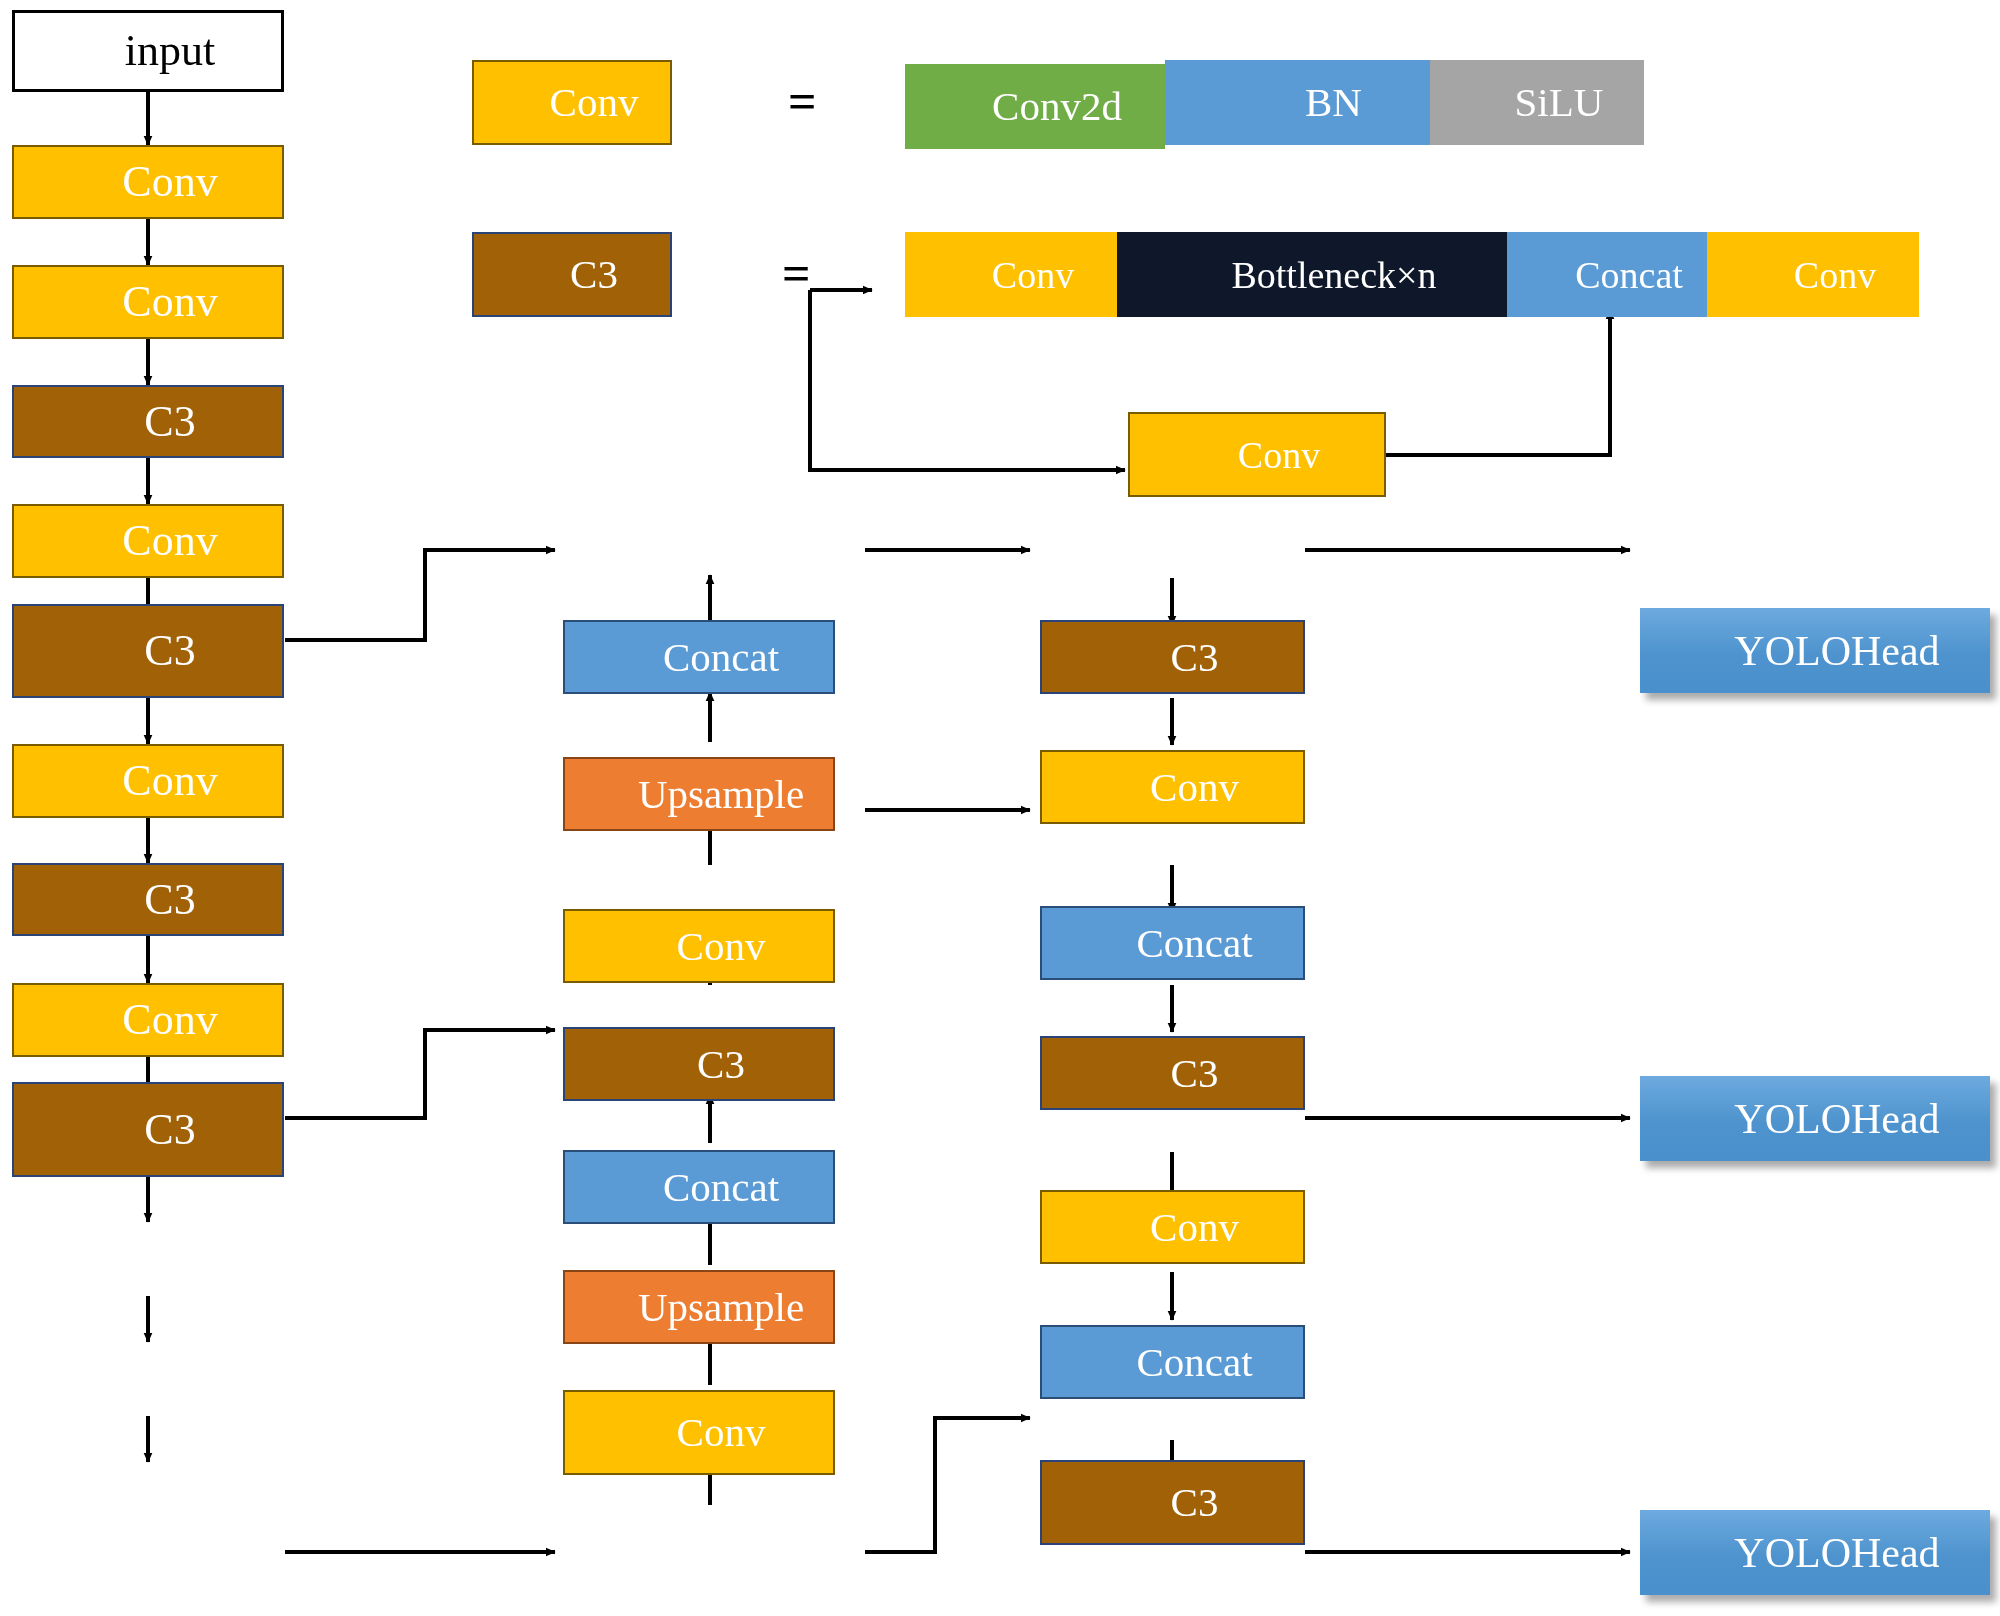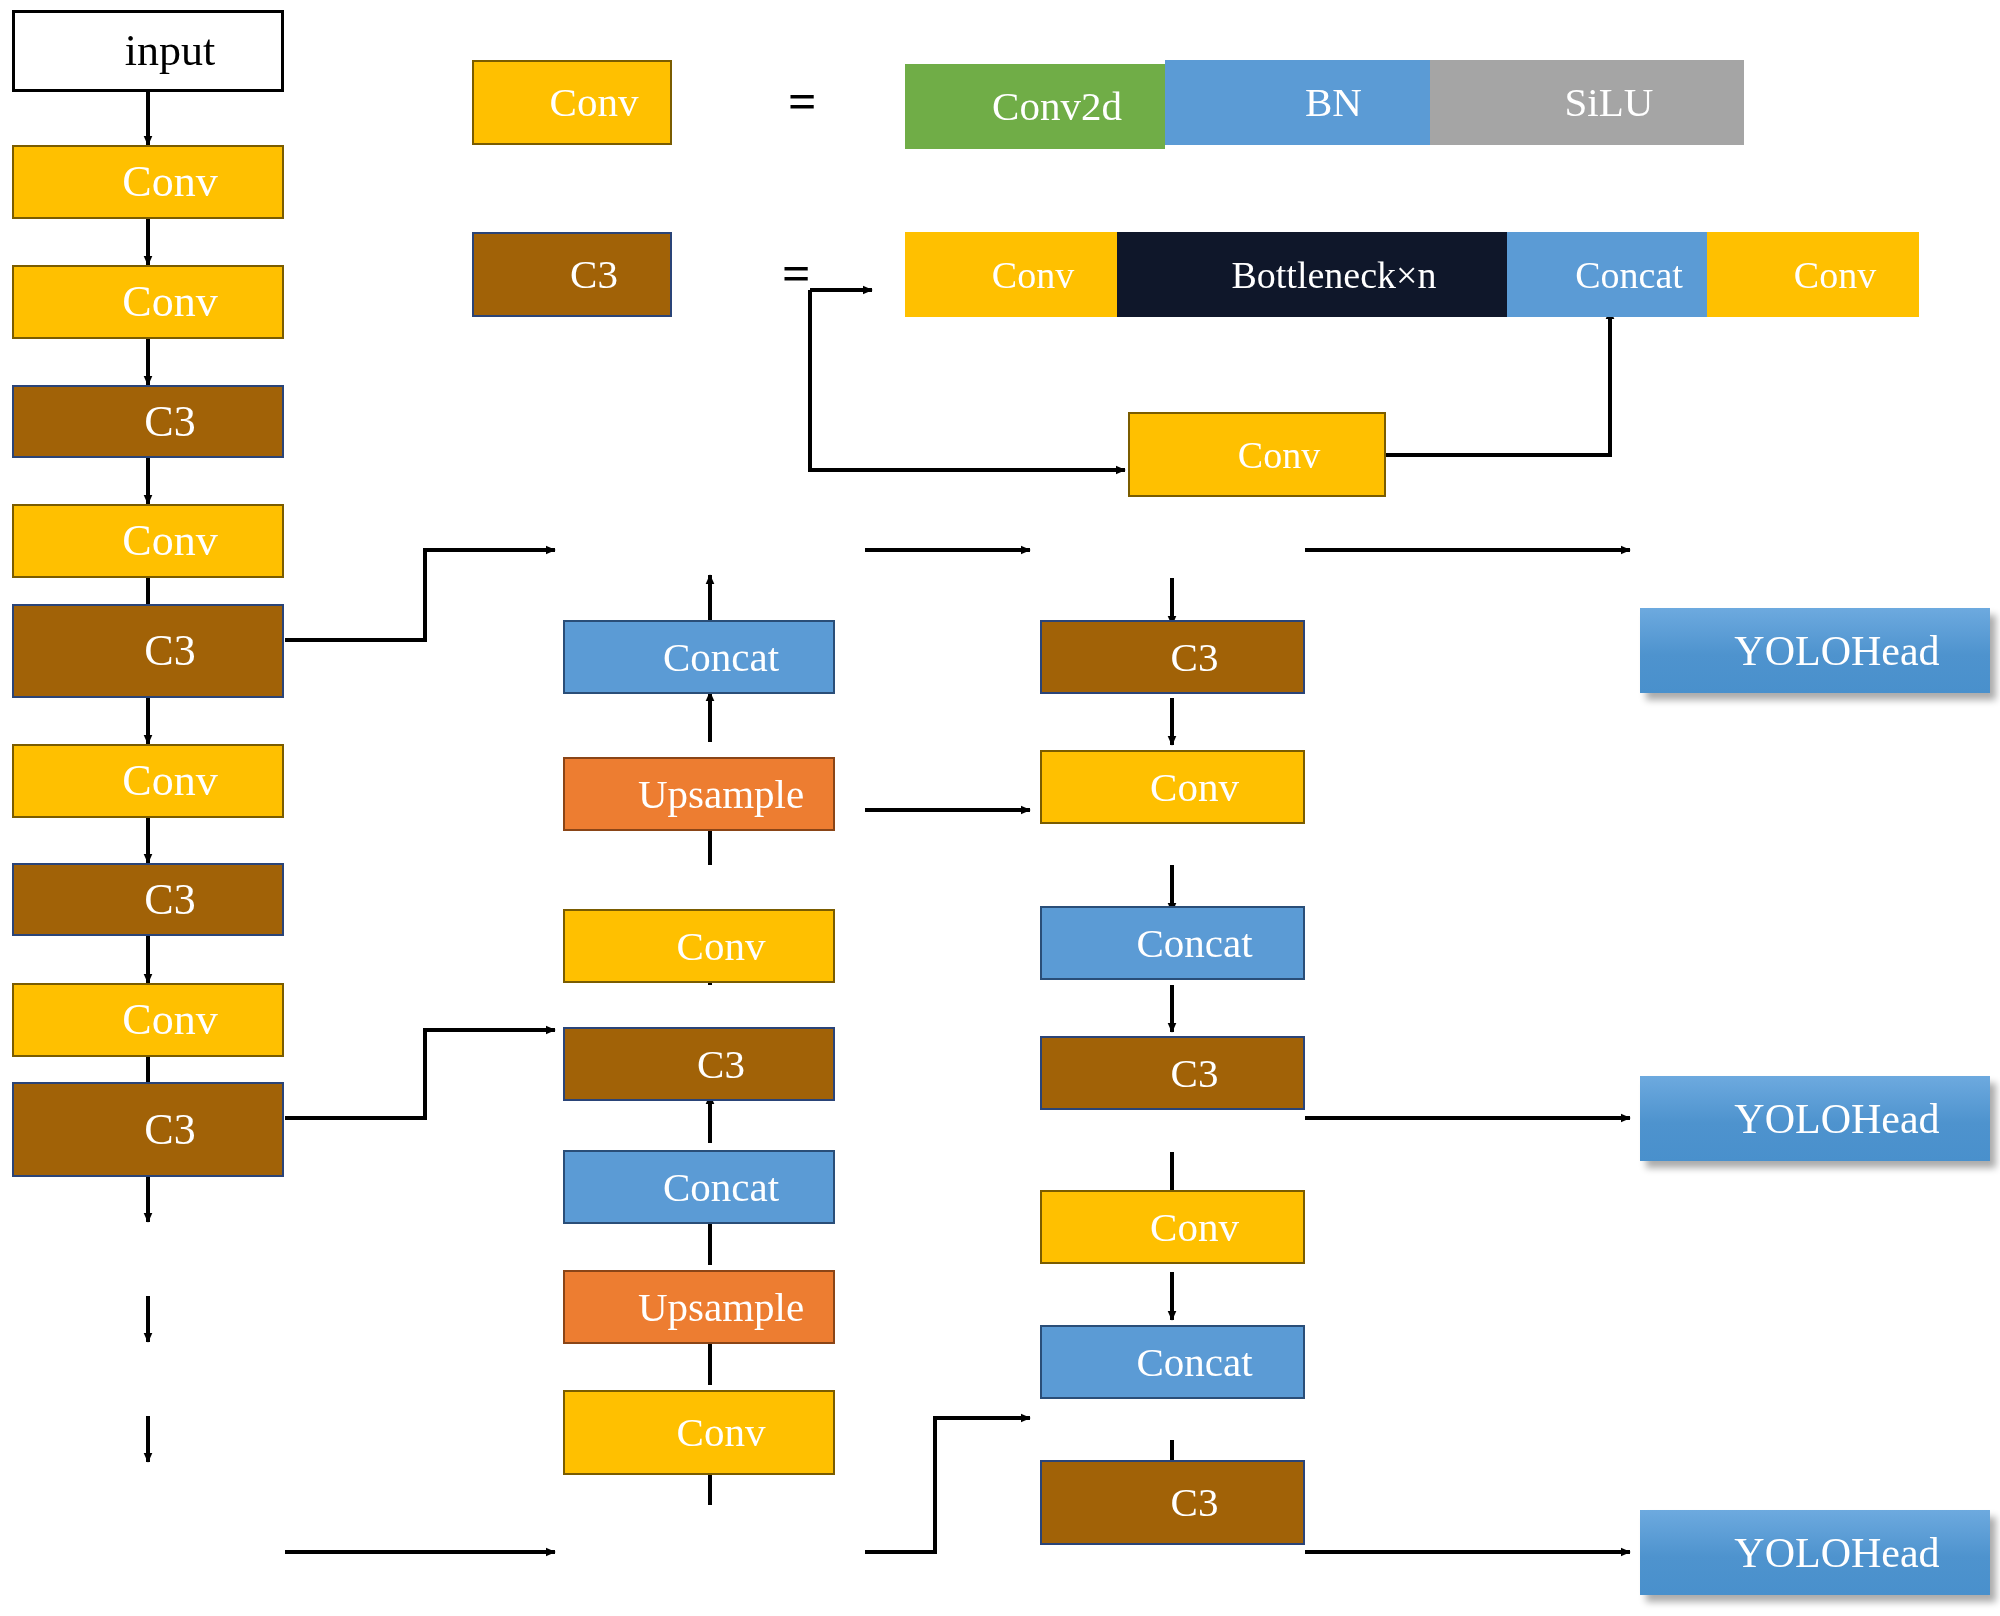--- a/index.html
+++ b/index.html
@@ -112,21 +112,21 @@
   <div class="node t-conv" style="left:472px;top:60px;width:200px;height:85px;font-size:41px;">
     <span>Conv</span>
   </div>
   <div class="eq" style="left:788px;top:72px;font-size:50px;">=</div>
   <div class="node t-green" style="left:905px;top:64px;width:260px;height:85px;font-size:41px;">
     <span>Conv2d</span>
   </div>
   <div class="node t-bn" style="left:1165px;top:60px;width:293px;height:85px;font-size:41px;">
     <span>BN</span>
   </div>
-  <div class="node t-gray" style="left:1430px;top:60px;width:314px;height:85px;font-size:41px;">
+  <div class="node t-gray" style="left:1430px;top:60px;width:214px;height:85px;font-size:41px;">
     <span>SiLU</span>
   </div>
 
   <div class="node t-c3" style="left:472px;top:232px;width:200px;height:85px;font-size:41px;">
     <span>C3</span>
   </div>
   <div class="eq" style="left:782px;top:244px;font-size:50px;">=</div>
 
   <div class="node t-seqconv" style="left:905px;top:232px;width:212px;height:85px;font-size:38px;">
     <span>Conv</span>

